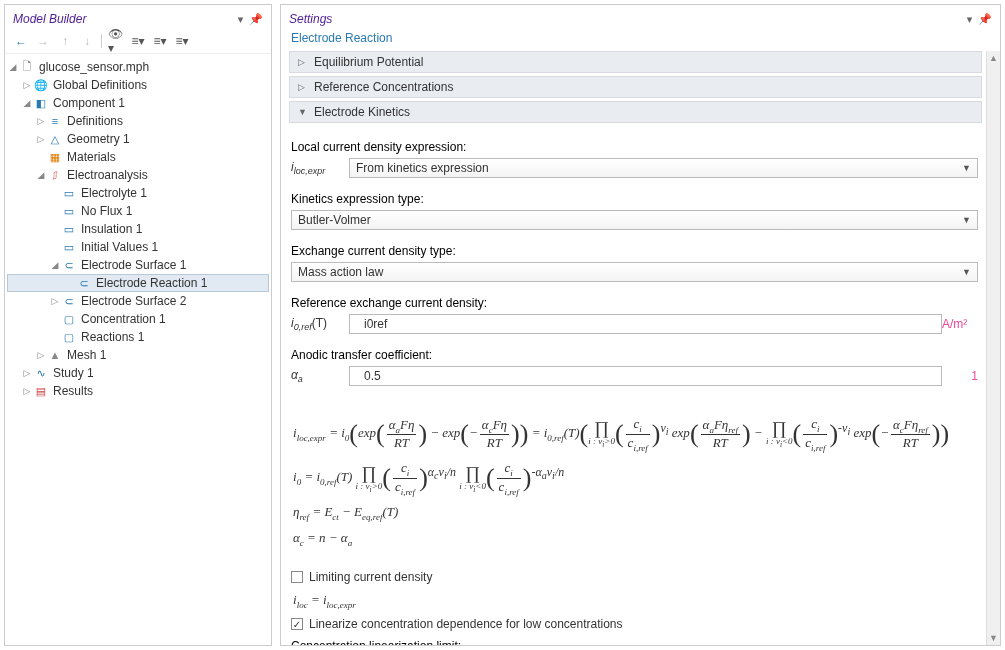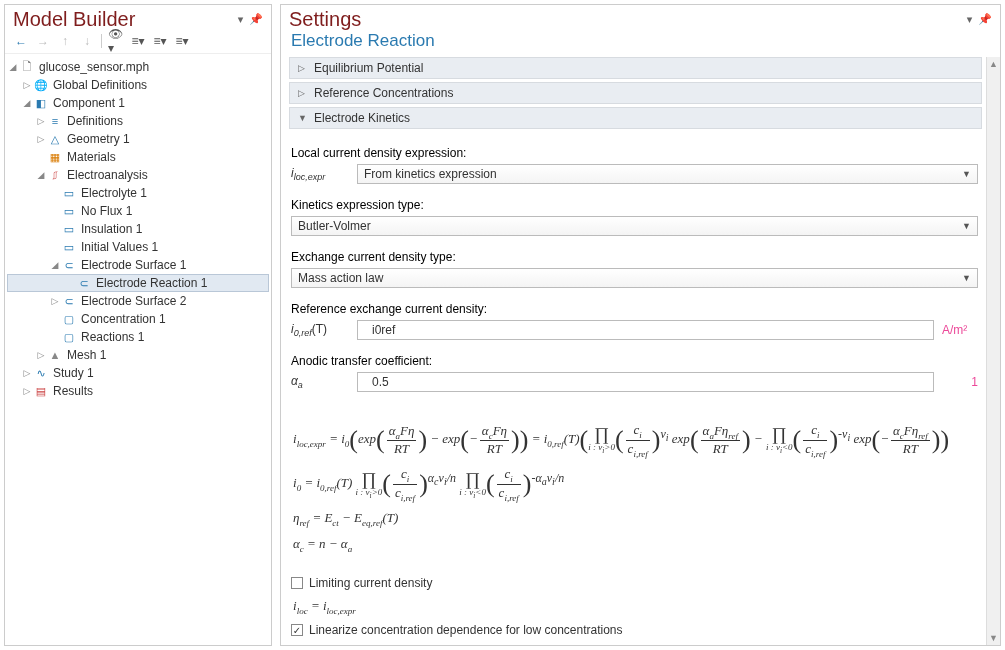--- a/index.html
+++ b/index.html
@@ -1,43 +1,43 @@
 <!DOCTYPE html>
 <html><head>
 <meta charset="utf-8">
 <style>
 * { box-sizing: border-box; margin: 0; padding: 0; }
 body { font-family: "Segoe UI", Arial, sans-serif; font-size: 12px; color: #333; background: #fff; display: flex; height: 650px; width: 1005px; overflow: hidden; }
 .panel { border: 1px solid #ccc; margin: 4px; background: #fff; display: flex; flex-direction: column; }
 .left { width: 268px; }
 .right { flex: 1; }
 .panel-header { display: flex; align-items: center; justify-content: space-between; padding: 4px 8px 0 8px; height: 24px; }
-.panel-title { color: #7f1d1d; font-size: 20px; font-weight: 400; }
+.panel-title { color: #4c1d95; font-size: 12px; font-weight: 400; font-style: italic; }
 .panel-hdr-icons { display: flex; gap: 6px; color: #666; }
 .panel-hdr-icons span { cursor: pointer; font-size: 11px; }
 .toolbar { display: flex; gap: 6px; padding: 4px 8px; align-items: center; border-bottom: 1px solid #eee; }
 .tb-btn { width: 16px; height: 16px; display: inline-flex; align-items: center; justify-content: center; cursor: pointer; color: #555; font-size: 12px; }
 .tb-btn.blue { color: #2a7ab0; }
 .tb-sep { width: 1px; height: 14px; background: #ccc; }
 .tree { flex: 1; overflow: auto; padding: 4px 2px; }
 .tree-row { display: flex; align-items: center; height: 18px; padding: 0 4px; cursor: pointer; white-space: nowrap; }
 .tree-row.selected { background: #e1e9f2; border: 1px solid #b9c7d7; }
 .tree-toggle { width: 12px; color: #888; font-size: 9px; display: inline-flex; justify-content: center; }
 .tree-icon { width: 16px; height: 16px; display: inline-flex; align-items: center; justify-content: center; margin-right: 4px; font-size: 11px; }
 .tree-label { }
 .ind-0 { padding-left: 0; } .ind-1 { padding-left: 14px; } .ind-2 { padding-left: 28px; }
 .ind-3 { padding-left: 42px; } .ind-4 { padding-left: 56px; }
-.subtitle { color: #2a7ab0; font-size: 17px; padding: 2px 10px 6px 10px; }
+.subtitle { color: #2a7ab0; font-size: 12px; padding: 2px 10px 6px 10px; }
 .settings-body { flex: 1; overflow-y: auto; overflow-x: hidden; padding: 0 4px 8px 8px; }
 .sect { background: #e9edf2; border: 1px solid #d7dbe0; margin-bottom: 3px; display: flex; align-items: center; height: 22px; padding: 0 8px; cursor: pointer; }
 .sect-caret { width: 10px; color: #666; font-size: 9px; margin-right: 6px; }
 .sect-title { color: #333; }
 .sect-content { padding: 6px 4px 8px 2px; }
 .field-label { margin: 8px 0 4px 0; color: #000000; }
-.row { display: flex; align-items: center; gap: 8px; margin-bottom: 14px; }
+.row { display: flex; align-items: center; margin-bottom: 14px; }
 .var-label { min-width: 58px; font-style: italic; }
 .sub { font-size: 9px; vertical-align: sub; }
 .select, .text-input { flex: 1; border: 1px solid #bbb; background: linear-gradient(#fff,#f4f4f4); height: 20px; padding: 0 6px; display: flex; align-items: center; justify-content: space-between; cursor: pointer; }
 .text-input { background: #fff; cursor: text; padding-left: 14px; }
 .select-caret { color: #555; font-size: 9px; }
 .unit { min-width: 36px; text-align: left; color: #ec4899; }
 .eq-block { padding: 8px 2px; }
 .eq { margin: 8px 0; font-family: 'Cambria Math', 'Times New Roman', serif; font-size: 13px; font-style: italic; white-space: nowrap; }
 .check-row { display: flex; align-items: center; gap: 6px; margin: 6px 0; }
 .checkbox { width: 12px; height: 12px; border: 1px solid #888; display: inline-flex; align-items: center; justify-content: center; font-size: 10px; background: #fff; }

